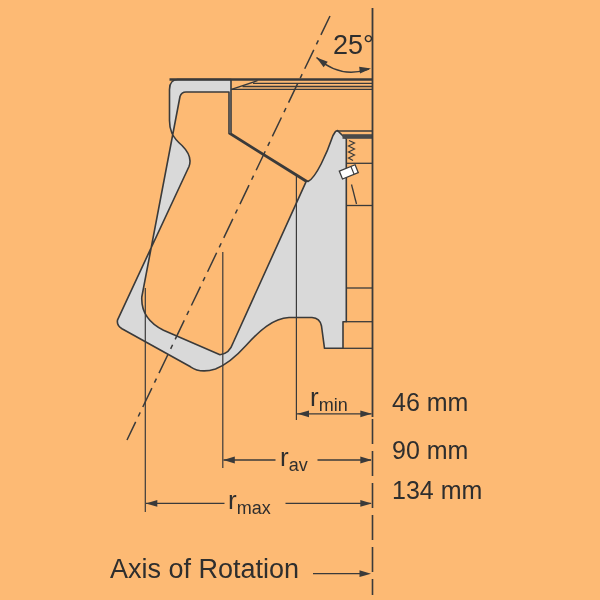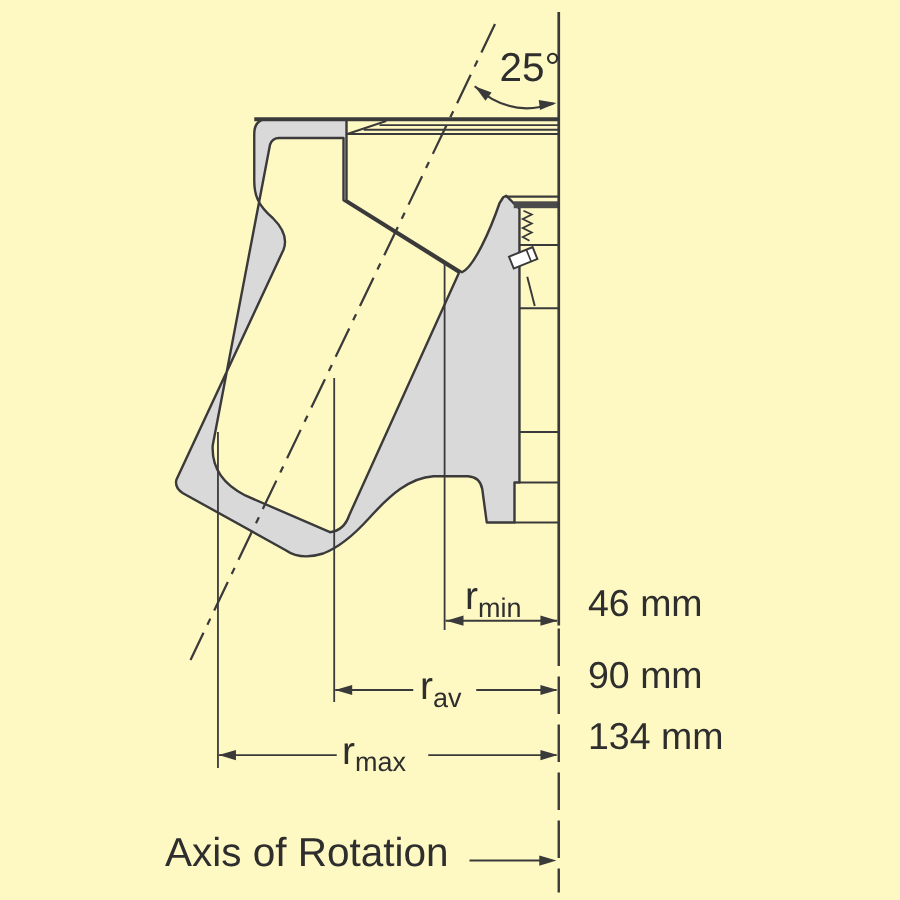--- a/index.html
+++ b/index.html
@@ -1,16 +1,16 @@
 <!DOCTYPE html>
 <html><head>
 <meta charset="utf-8">
 <style>
   html,body{margin:0;padding:0;background:#ffffff;}
-  .page{width:600px;height:600px;position:relative;background:#fef9c3;overflow:hidden;}
+  .page{width:600px;height:600px;position:relative;background:#fdba74;overflow:hidden;}
   svg{display:block;}
   text{font-family:"Liberation Sans","DejaVu Sans",sans-serif;}
   .dimtext{font-size:25px;fill:#2e2e2e;}
   .rlabel{font-size:26px;fill:#2e2e2e;}
   .rsub{font-size:18px;fill:#2e2e2e;}
   .angletext{font-size:27px;fill:#2e2e2e;}
   .axistext{font-size:27px;fill:#2e2e2e;}
   .thin{stroke:#3a3a3a;stroke-width:1.3;fill:none;}
   .med{stroke:#3a3a3a;stroke-width:1.5;fill:none;}
   .arrow{fill:#3a3a3a;stroke:none;}

